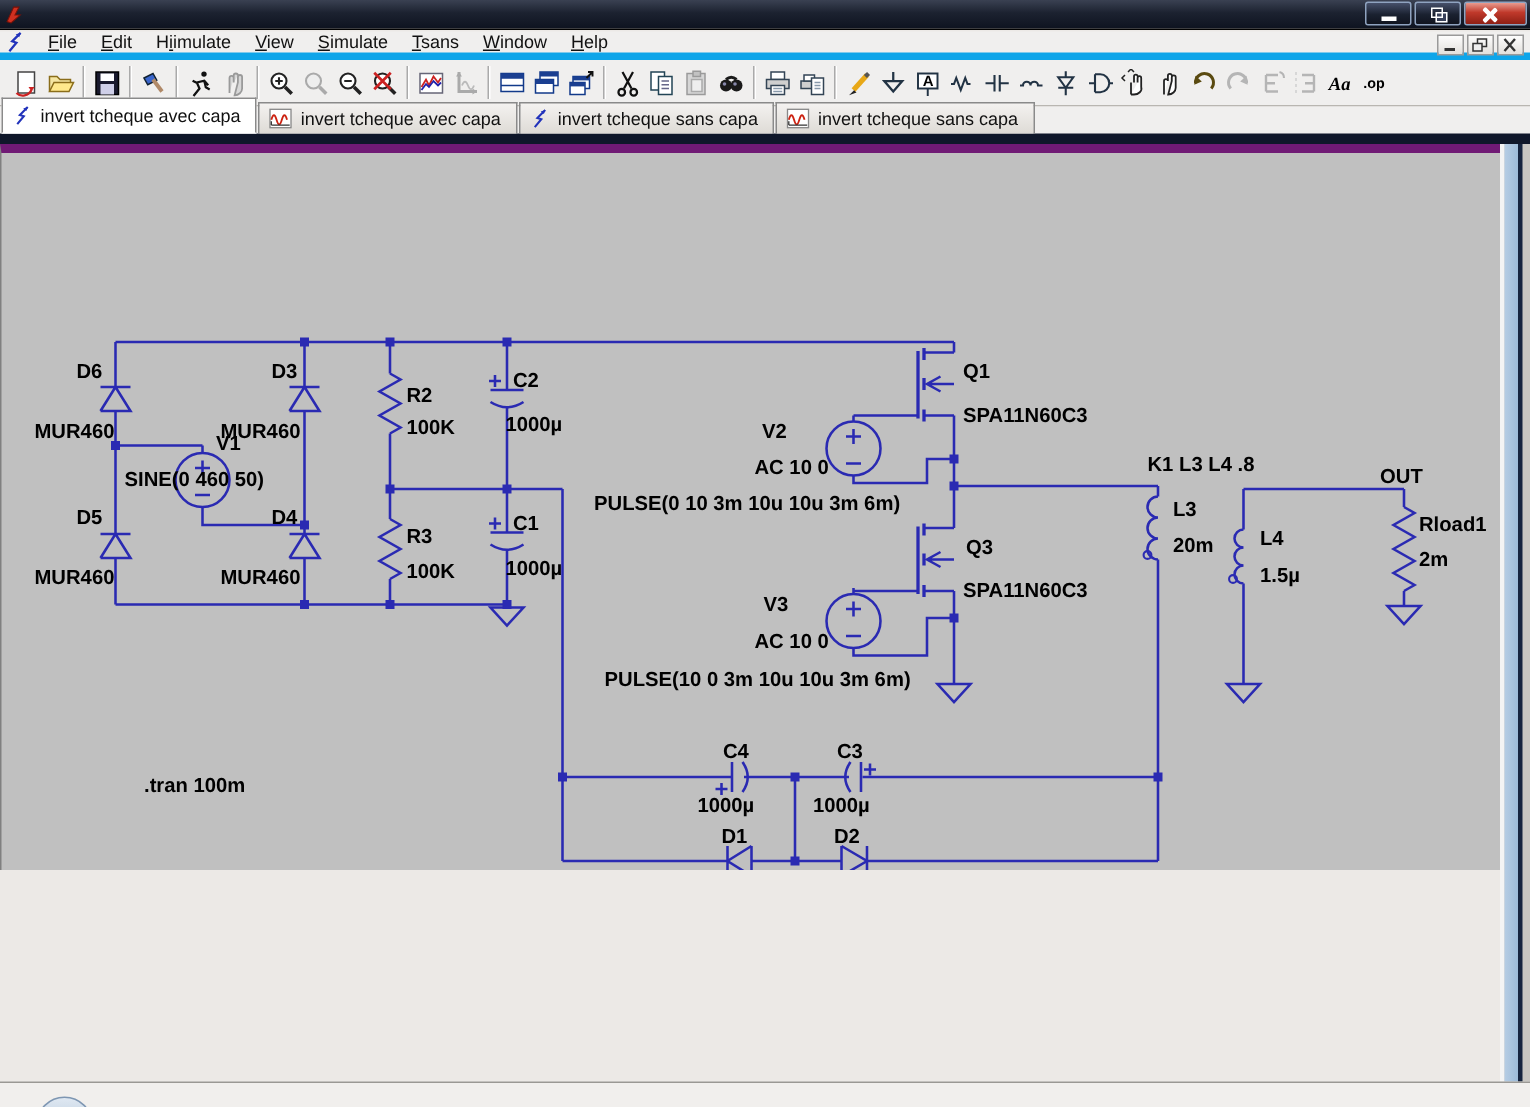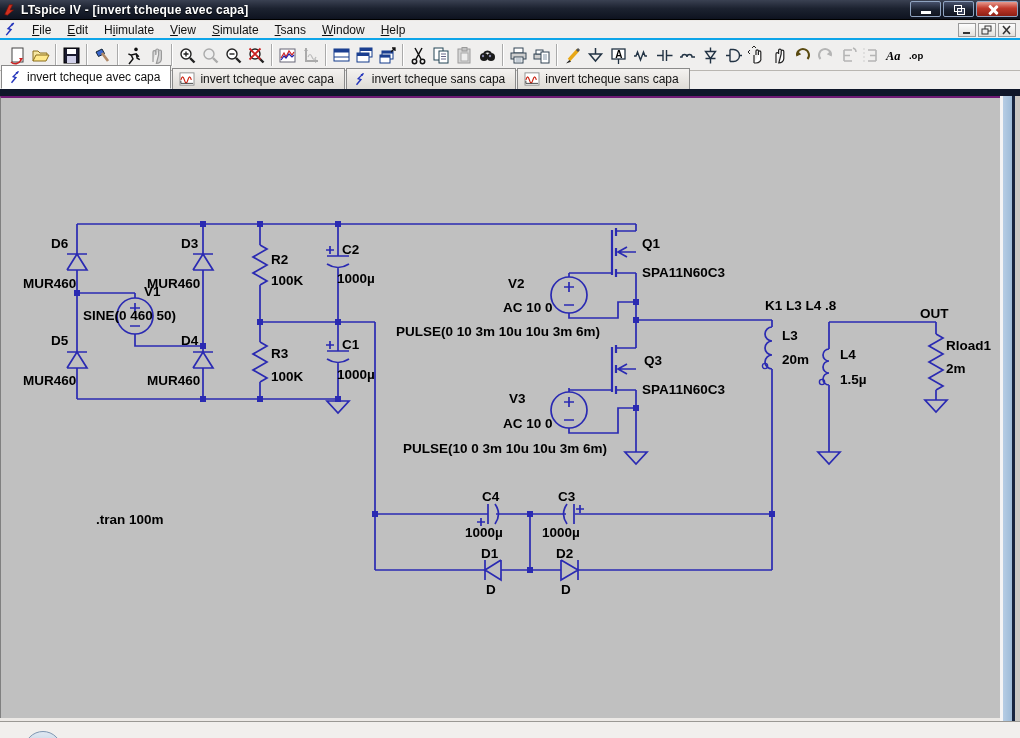--- a/index.html
+++ b/index.html
@@ -16,61 +16,60 @@
     background:linear-gradient(#4a5putt{}, #222);position:relative;
     background:linear-gradient(#46506a,#1a2130 55%,#10141f);}
   .wbtn.close{width:42px;background:linear-gradient(#e89a8e,#c0392b 45%,#8e1f14);}
   .glyph-min{position:absolute;left:10px;top:9px;width:10px;height:3px;background:#fff;}
   .glyph-restore{position:absolute;left:10px;top:3px;width:8px;height:7px;border:1px solid #fff;background:transparent;}
   .glyph-restore2{position:absolute;left:13px;top:6px;width:8px;height:7px;border:1px solid #fff;background:#39425a;}
   .glyph-x1,.glyph-x2{position:absolute;left:15px;top:2px;width:2.5px;height:12px;background:#fff;border-radius:1px;}
   .glyph-x1{transform:rotate(45deg);} .glyph-x2{transform:rotate(-45deg);}
   
   .menubar{position:absolute;left:0;top:21px;width:1020px;height:19px;background:#f0efee;
-    display:flex;align-items:center;font-size:12px;color:#111;border-bottom:2px solid #0ea5e9;}
+    display:flex;align-items:center;font-size:12px;color:#111;border-bottom:5px solid #0ea5e9;}
   .menu-appicon{width:16px;height:15px;margin:0 6px 0 2px;}
   .menu-item{padding:2px 8px;cursor:default;}
   .menu-item u{text-decoration:underline;}
   .mdibtns{position:absolute;right:4px;top:2px;display:flex;gap:2px;}
   .mdib{width:18px;height:14px;border:1px solid #9a9a9a;background:linear-gradient(#fdfdfd,#e2e0dc);position:relative;}
   
   .toolbar{position:absolute;left:0;top:40px;width:1020px;height:31px;background:#f0efee;
     border-bottom:1px solid #b9b6b1;display:flex;align-items:center;padding-left:6px;}
   .tbtn{width:23px;height:25px;display:flex;align-items:center;justify-content:center;border:1px solid transparent;}
   .tsep{width:2px;height:22px;margin:0 3px;border-left:1px solid #aaa;border-right:1px solid #fff;}
   .tbtn svg{display:block;}
   
   .tabbar{position:absolute;left:0;top:71px;width:1020px;height:25px;background:#f0efee;display:flex;align-items:flex-end;padding-left:1px;border-bottom:7px solid #0f172a;}
   .tab{display:flex;align-items:center;gap:5px;font-size:12px;color:#111;height:21px;
     padding:0 10px 0 6px;border:1px solid #8a8a8a;border-bottom:none;background:linear-gradient(#f4f2f0,#dedbd6);margin-right:1px;}
   .tab.active{background:#fff;height:24px;border-bottom:1px solid #fff;position:relative;z-index:2;}
   
-  .canvas{position:absolute;left:0;top:96px;width:1000px;height:622px;background:#c0c0c0;
-    border-top:2px solid #701a75;border-left:1px solid #808080;overflow:hidden;}
+  .canvas{position:absolute;left:0;top:96px;width:1000px;height:484px;background:#c0c0c0;
+    border-top:6px solid #701a75;border-left:1px solid #808080;overflow:hidden;}
   .rightborder{position:absolute;top:96px;right:0;width:20px;height:626px;background:#c8c6c2;}
   .rb-white{position:absolute;left:0;top:0;width:3px;height:100%;background:#f4f4f4;}
   .rb-blue{position:absolute;left:3px;top:0;width:9px;height:100%;background:linear-gradient(90deg,#b6cde4,#9dbbd8);}
   .rb-dark{position:absolute;left:12px;top:0;width:3px;height:100%;background:#16243f;}
   .statusbar{position:absolute;left:0;bottom:0;width:1020px;height:17px;background:#f1efed;border-top:1px solid #9a9894;overflow:hidden;}
   .orb{position:absolute;left:24px;top:9px;width:38px;height:38px;border-radius:50%;
     background:linear-gradient(#dfe8f2,#9fb5cc);border:1px solid #7e96b2;}
   .slabel{font-family:"Liberation Sans",sans-serif;font-size:13.5px;font-weight:bold;fill:#000000;}
   .ticon-txt{font-family:"Liberation Serif",serif;font-size:13px;font-weight:bold;fill:#000;}
   .ticon-txt2{font-family:"Liberation Sans",sans-serif;font-size:10px;font-weight:bold;fill:#000;}
 </style>
 </head>
 <body>
 
 <div class="app">
 
   <div class="titlebar">
     <svg class="title-icon" viewBox="0 0 16 16">
       <path d="M2 13 L7 2 h4 L8 8 h4 L5 14 z" fill="#d03020" stroke="#7a1208" stroke-width="0.8"></path>
     </svg>
-    <span class="title-text">LTspice IV - [invert tcheque avec capa]</span>
     <div class="winbtns">
       <div class="wbtn">
           <div class="glyph-min"></div>
         </div>
       <div class="wbtn">
           <div class="glyph-restore2"></div>
           <div class="glyph-restore"></div>
         </div>
       <div class="wbtn close">
           <div class="glyph-x1"></div>

